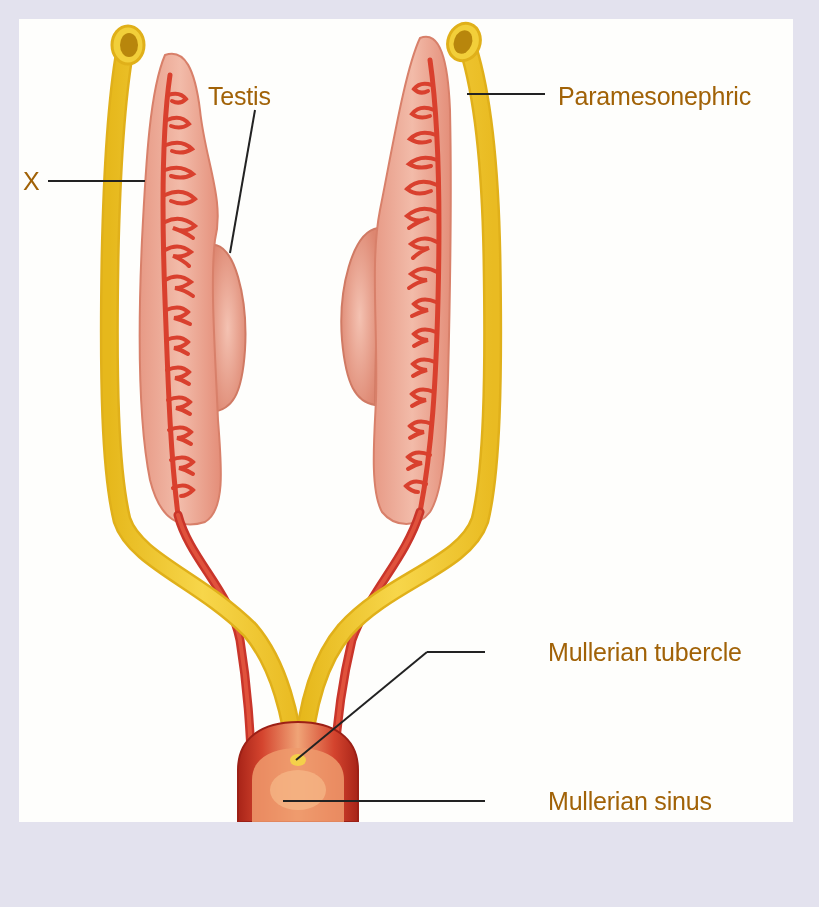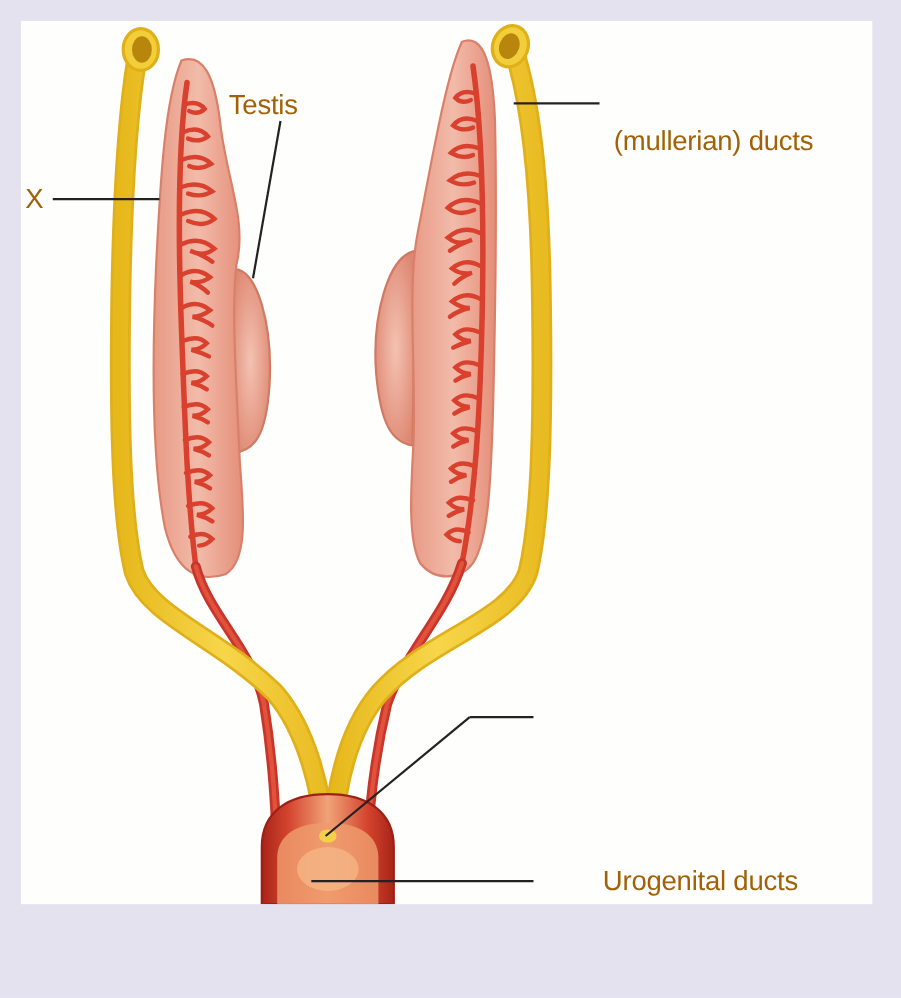--- a/index.html
+++ b/index.html
@@ -166,17 +166,18 @@
         <line x1="255" y1="110" x2="230" y2="253"></line>
         <line x1="467" y1="94" x2="545" y2="94"></line>
         <line x1="296" y1="760" x2="427" y2="652"></line>
         <line x1="427" y1="652" x2="485" y2="652"></line>
         <line x1="283" y1="801" x2="485" y2="801"></line>
       </g>
     </svg>
 
     <span class="label" style="left:4px; top:147px;">X</span>
     <span class="label" style="left:189px; top:62px;">Testis</span>
-    <span class="label" style="left:539px; top:94px;">(mullerian) ducts</span>
-    <span class="label" style="left:529px; top:767px;">Urogenital ducts</span>
+    <span class="label" style="left:539px; top:62px;">Paramesonephric</span>
+    <span class="label" style="left:529px; top:618px;">Mullerian tubercle</span>
+    <span class="label" style="left:529px; top:767px;">Mullerian sinus</span>
 
   </div>
 </div>
 
 </body></html>

